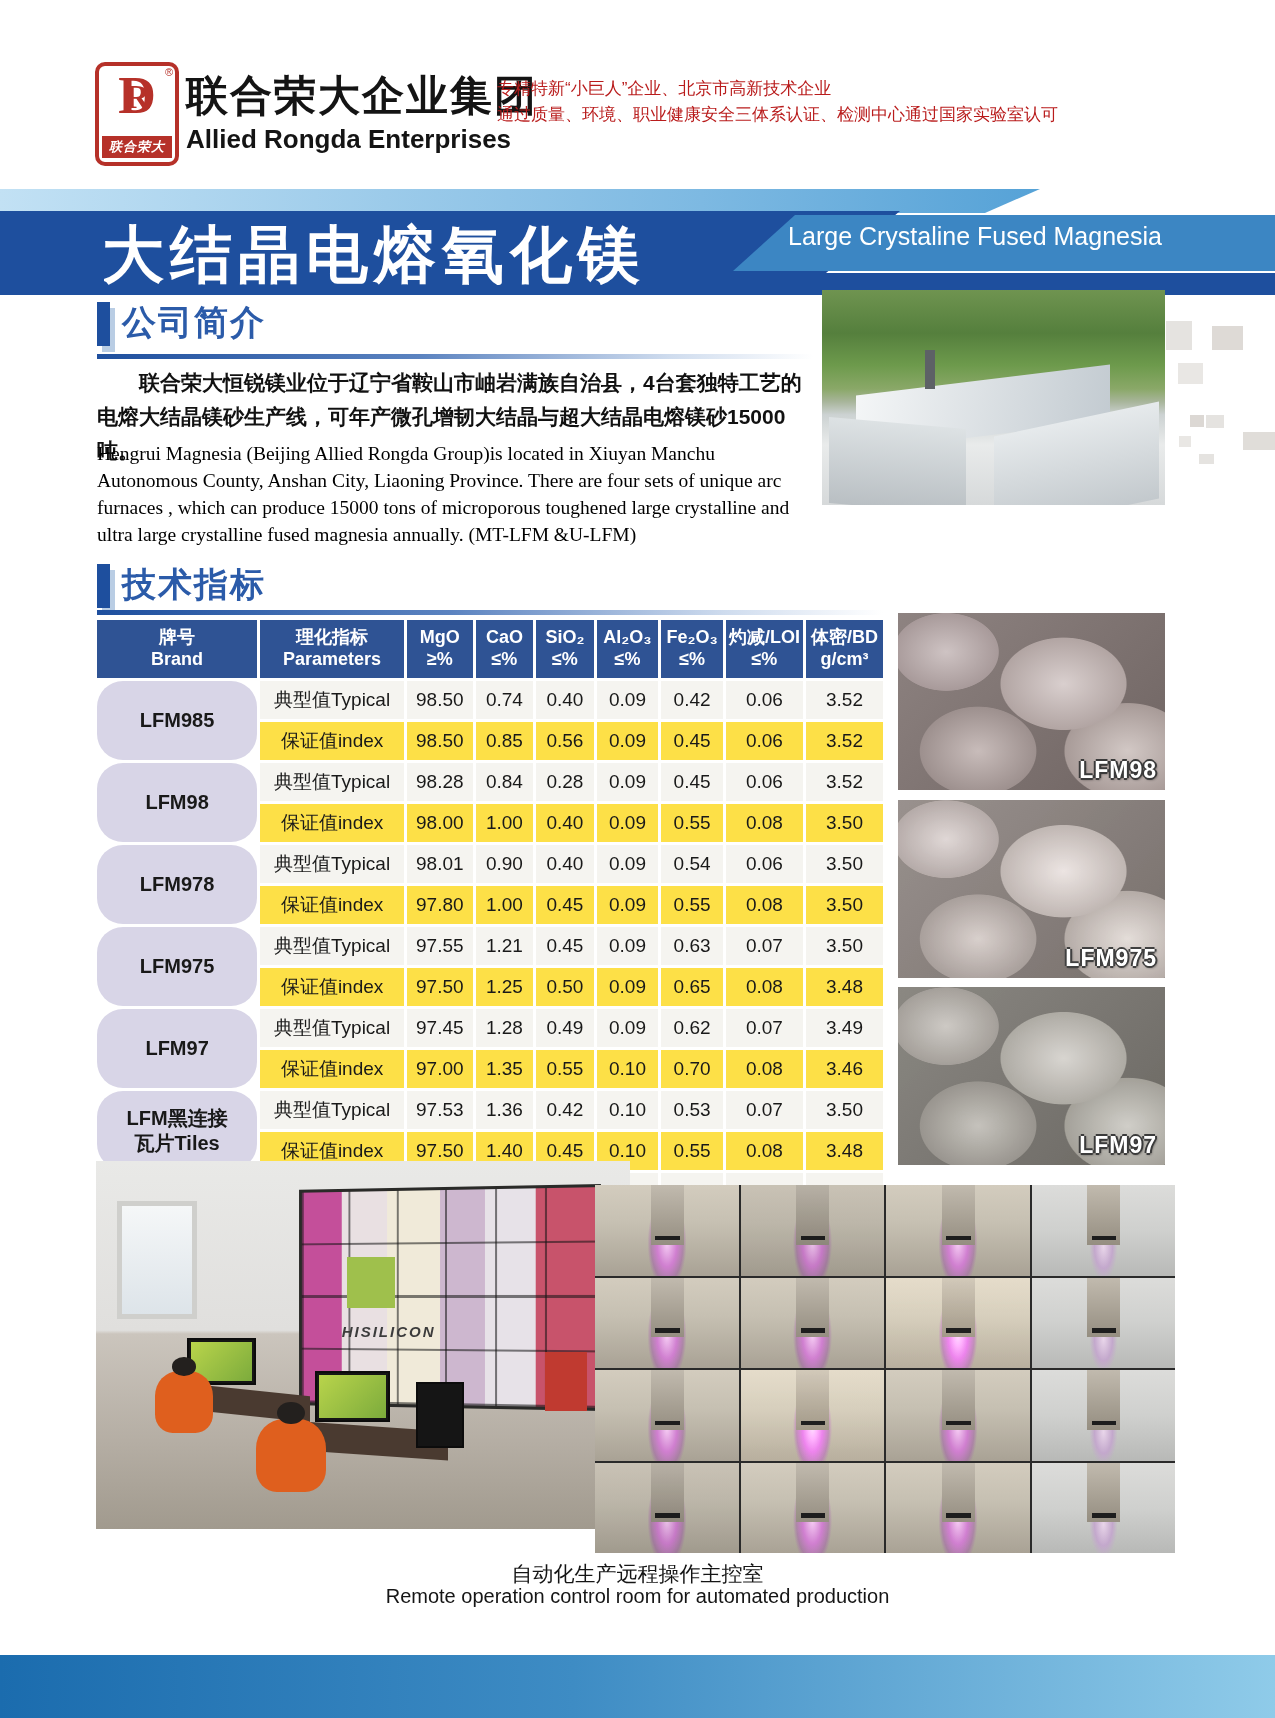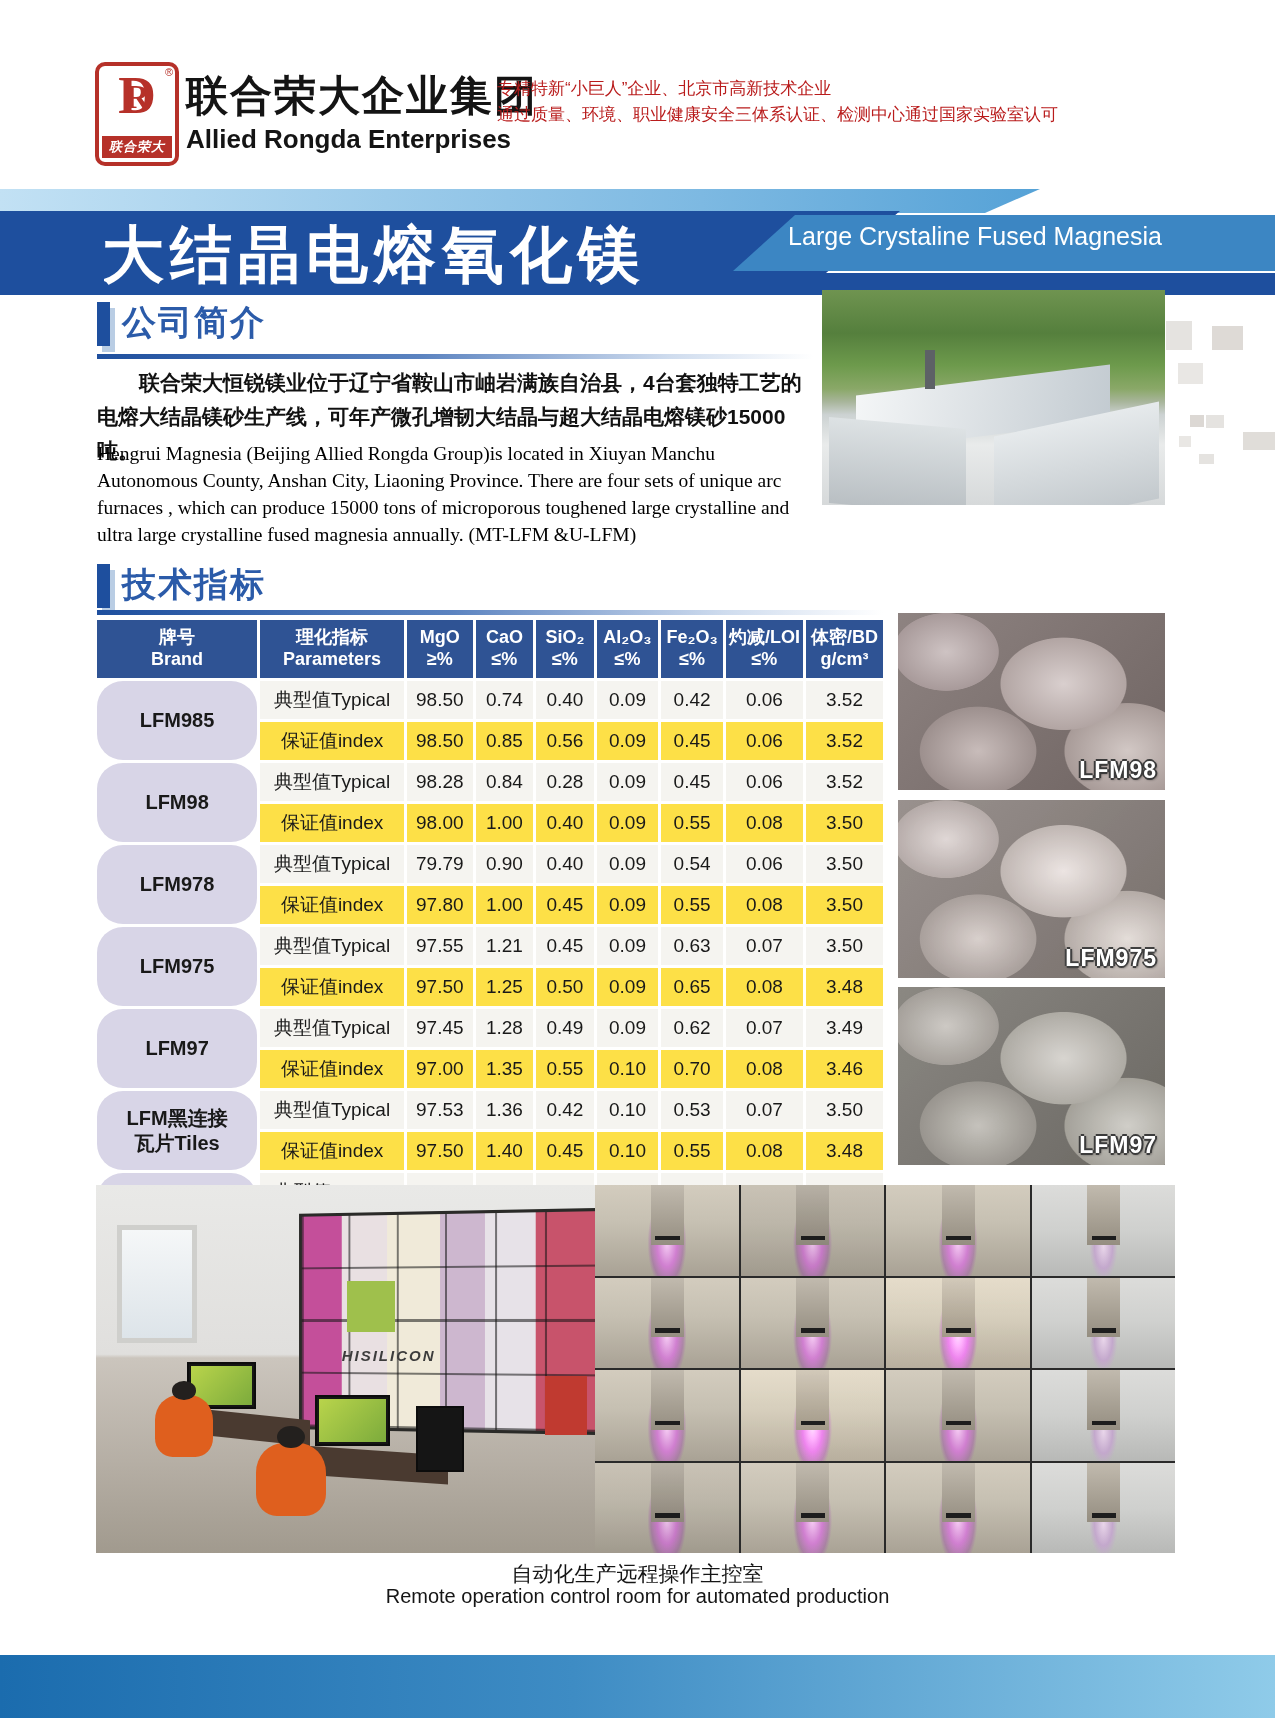--- a/index.html
+++ b/index.html
@@ -86,21 +86,21 @@
       radial-gradient(120px 88px at 62% 40%, #d9cfce 0%, #b2a5a3 52%, rgba(0,0,0,0) 53%),
       radial-gradient(105px 80px at 30% 78%, #c8bcba 0%, #9d908e 55%, rgba(0,0,0,0) 56%),
       radial-gradient(125px 95px at 86% 78%, #d2c8c5 0%, #a89b98 50%, rgba(0,0,0,0) 51%),
       linear-gradient(135deg,#8e8381 0%,#6f6462 100%); }
   .rock2 { filter:brightness(1.1) saturate(0.75) hue-rotate(12deg); }
   .rock3 { filter:brightness(1.02) saturate(0.65) hue-rotate(40deg); }
   .rock-label { position:absolute; right:8px; bottom:6px; color:#fff; font-size:23px; font-weight:800;
     letter-spacing:1px; text-shadow:-2px 0 #3a3a3a,2px 0 #3a3a3a,0 -2px #3a3a3a,0 2px #3a3a3a,1px 1px 3px #000; }
 
   
-  .room { position:absolute; left:96px; top:1185px; width:534px; height:368px; overflow:hidden;
+  .room { position:absolute; left:96px; top:1161px; width:534px; height:368px; overflow:hidden;
     background:linear-gradient(180deg,#e9e9e7 0%,#e0dfdd 46%,#cbc5bd 47%,#b5aea4 76%,#a19a8e 100%); }
   .room .window { position:absolute; left:4%; top:11%; width:15%; height:32%;
     background:linear-gradient(180deg,#f5f7f8,#dde4e9); border:5px solid #cfcfcc; }
   .room .vwall { position:absolute; left:37%; top:7%; width:57%; height:60%;
     transform:perspective(700px) rotateY(-7deg); border:3px solid #2a2a28;
     background:
       repeating-linear-gradient(90deg, rgba(20,20,20,0.55) 0 2px, rgba(0,0,0,0) 2px 16.6%),
       repeating-linear-gradient(0deg, rgba(20,20,20,0.55) 0 2px, rgba(0,0,0,0) 2px 25%),
       linear-gradient(90deg,#c44f9a 0 14%,#e9e0e2 14% 30%,#f0ead9 30% 48%,#cdb7cf 48% 63%,#e7e2e8 63% 80%,#c8536b 80% 100%); }
   .room .vtileg { position:absolute; left:47%; top:26%; width:9%; height:14%; background:#9fc04c; }
@@ -290,21 +290,21 @@
             <td class="val row-i">1.00</td>
             <td class="val row-i">0.40</td>
             <td class="val row-i">0.09</td>
             <td class="val row-i">0.55</td>
             <td class="val row-i">0.08</td>
             <td class="val row-i">3.50</td>
           </tr>
           <tr>
             <td class="brand" rowspan="2">LFM978</td>
             <td class="plabel row-t">典型值Typical</td>
-            <td class="val row-t">79.79</td>
+            <td class="val row-t">98.01</td>
             <td class="val row-t">0.90</td>
             <td class="val row-t">0.40</td>
             <td class="val row-t">0.09</td>
             <td class="val row-t">0.54</td>
             <td class="val row-t">0.06</td>
             <td class="val row-t">3.50</td>
           </tr>
           <tr>
             <td class="plabel row-i">保证值index</td>
             <td class="val row-i">97.80</td>

